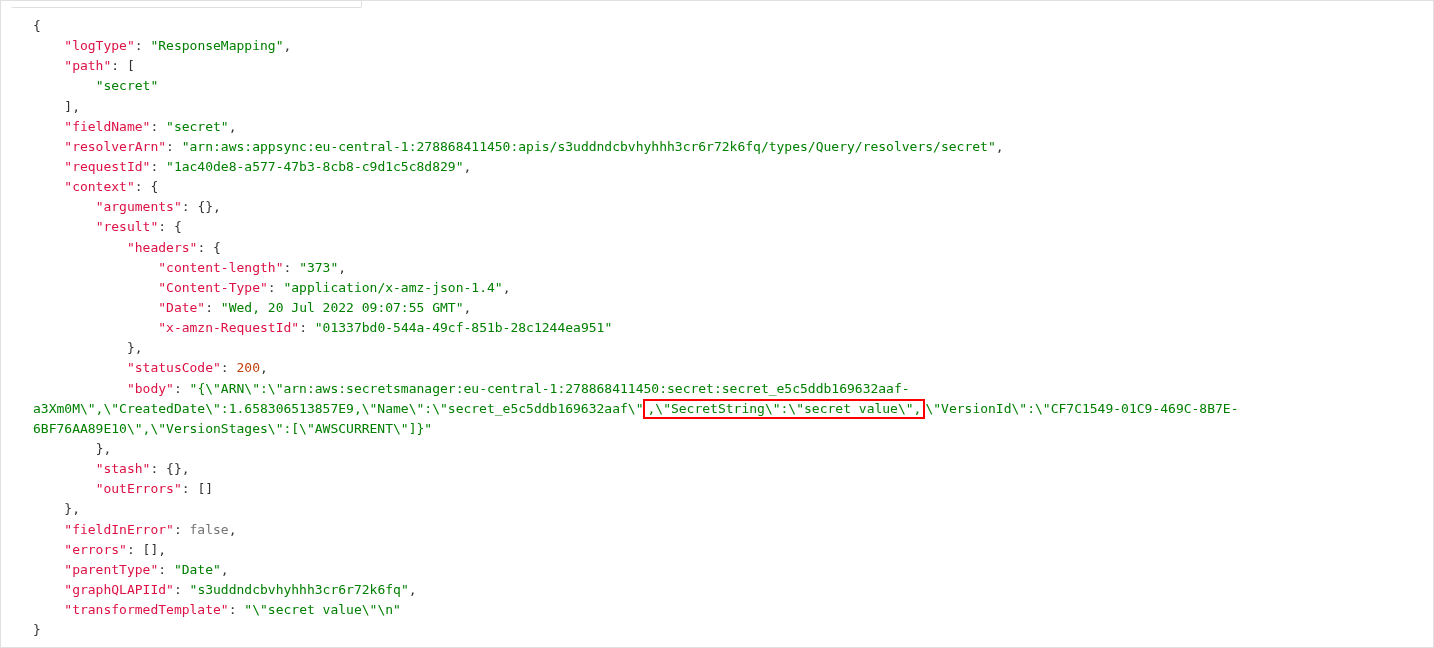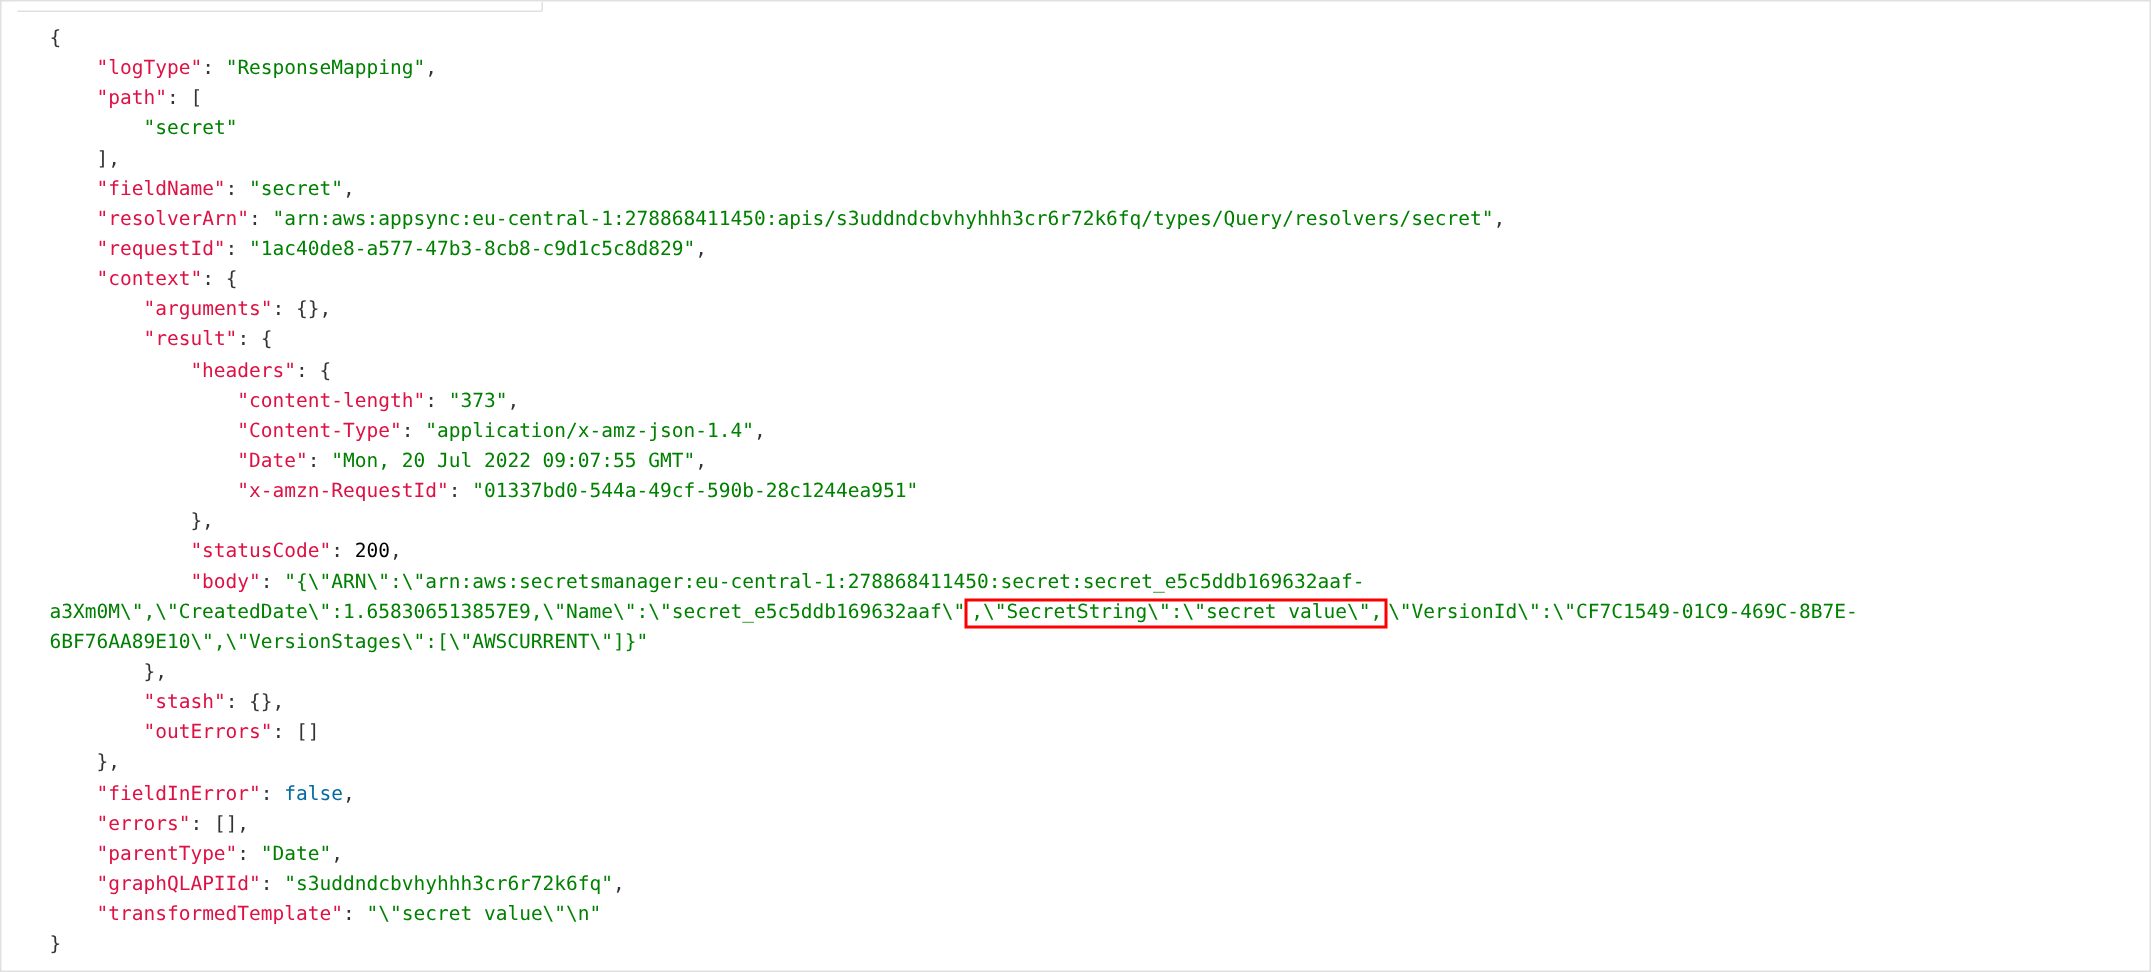--- a/index.html
+++ b/index.html
@@ -30,22 +30,22 @@
     border-radius: 0 0 2px 2px;
   }
   pre {
     margin: 0;
     padding: 8px 32px 12px 32px;
     white-space: pre-wrap;
     word-break: break-word;
   }
   .k { color: #DD1144; }     
   .s { color: #008000; }     
-  .n { color: #000000; }     
-  .b { color: #0369a1; }     
+  .n { color: #c2410c; }     
+  .b { color: #737373; }     
   .p { color: #333; }       
 
   .hl {
     border: 2px solid #ff0000;
     padding: 0 2px 1px 2px;
     display: inline-block;
     line-height: 1.2;
     box-sizing: border-box;
     margin: -2px 0;
   }
@@ -62,22 +62,22 @@
     <span class="p">],</span>
     <span class="k">"fieldName"</span><span class="p">:</span> <span class="s">"<span>secret</span>"</span><span class="p">,</span>
     <span class="k">"resolverArn"</span><span class="p">:</span> <span class="s">"<span>arn:aws:appsync:eu-central-1:278868411450:apis/s3uddndcbvhyhhh3cr6r72k6fq/types/Query/resolvers/secret</span>"</span><span class="p">,</span>
     <span class="k">"requestId"</span><span class="p">:</span> <span class="s">"<span>1ac40de8-a577-47b3-8cb8-c9d1c5c8d829</span>"</span><span class="p">,</span>
     <span class="k">"context"</span><span class="p">:</span> <span class="p">{</span>
         <span class="k">"arguments"</span><span class="p">:</span> <span class="p">{},</span>
         <span class="k">"result"</span><span class="p">:</span> <span class="p">{</span>
             <span class="k">"headers"</span><span class="p">:</span> <span class="p">{</span>
                 <span class="k">"content-length"</span><span class="p">:</span> <span class="s">"<span>373</span>"</span><span class="p">,</span>
                 <span class="k">"Content-Type"</span><span class="p">:</span> <span class="s">"<span>application/x-amz-json-1.4</span>"</span><span class="p">,</span>
-                <span class="k">"Date"</span><span class="p">:</span> <span class="s">"<span>Mon, 20 Jul 2022 09:07:55 GMT</span>"</span><span class="p">,</span>
-                <span class="k">"x-amzn-RequestId"</span><span class="p">:</span> <span class="s">"<span>01337bd0-544a-49cf-590b-28c1244ea951</span>"</span>
+                <span class="k">"Date"</span><span class="p">:</span> <span class="s">"<span>Wed, 20 Jul 2022 09:07:55 GMT</span>"</span><span class="p">,</span>
+                <span class="k">"x-amzn-RequestId"</span><span class="p">:</span> <span class="s">"<span>01337bd0-544a-49cf-851b-28c1244ea951</span>"</span>
             <span class="p">},</span>
             <span class="k">"statusCode"</span><span class="p">:</span> <span class="n">200</span><span class="p">,</span>
             <span class="k">"body"</span><span class="p">:</span> <span class="s">"<span>{\"ARN\":\"arn:aws:secretsmanager:eu-central-1:278868411450:secret:secret_e5c5ddb169632aaf-a3Xm0M\",\"CreatedDate\":1.658306513857E9,\"Name\":\"secret_e5c5ddb169632aaf\"</span><span class="hl"><span>,\"SecretString\":\"secret value\",</span></span><span>\"VersionId\":\"CF7C1549-01C9-469C-8B7E-6BF76AA89E10\",\"VersionStages\":[\"AWSCURRENT\"]}</span>"</span>
         <span class="p">},</span>
         <span class="k">"stash"</span><span class="p">:</span> <span class="p">{},</span>
         <span class="k">"outErrors"</span><span class="p">:</span> <span class="p">[]</span>
     <span class="p">},</span>
     <span class="k">"fieldInError"</span><span class="p">:</span> <span class="b">false</span><span class="p">,</span>
     <span class="k">"errors"</span><span class="p">:</span> <span class="p">[],</span>
     <span class="k">"parentType"</span><span class="p">:</span> <span class="s">"<span>Date</span>"</span><span class="p">,</span>

